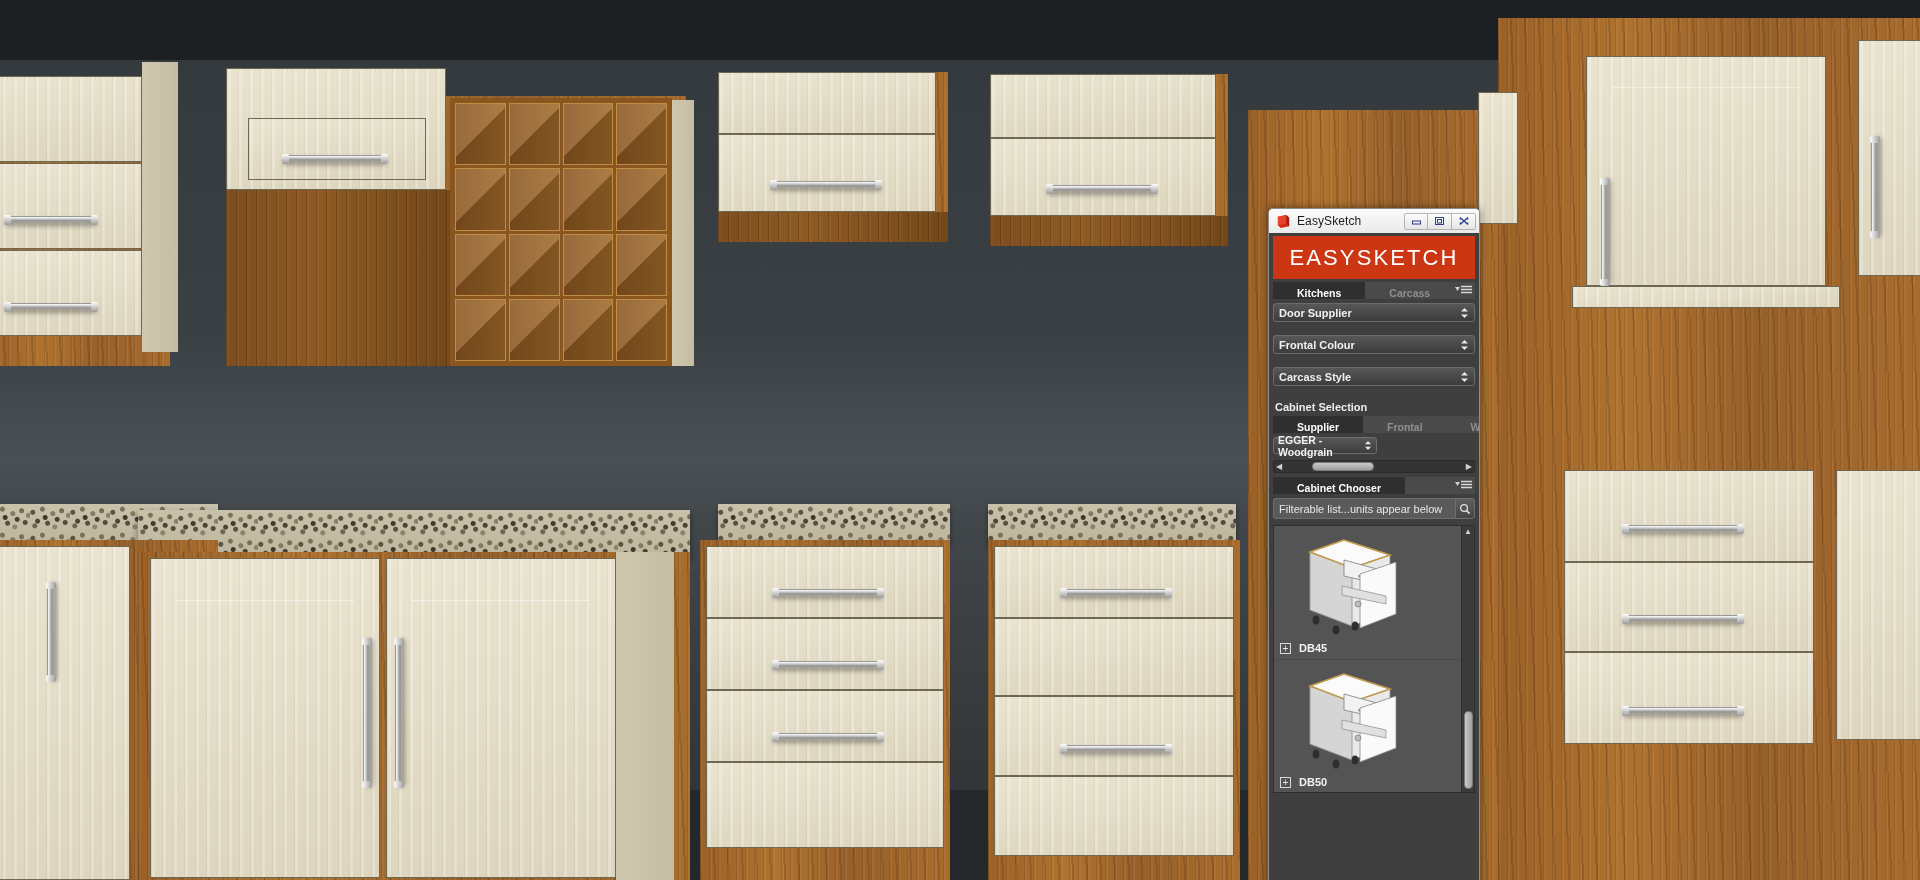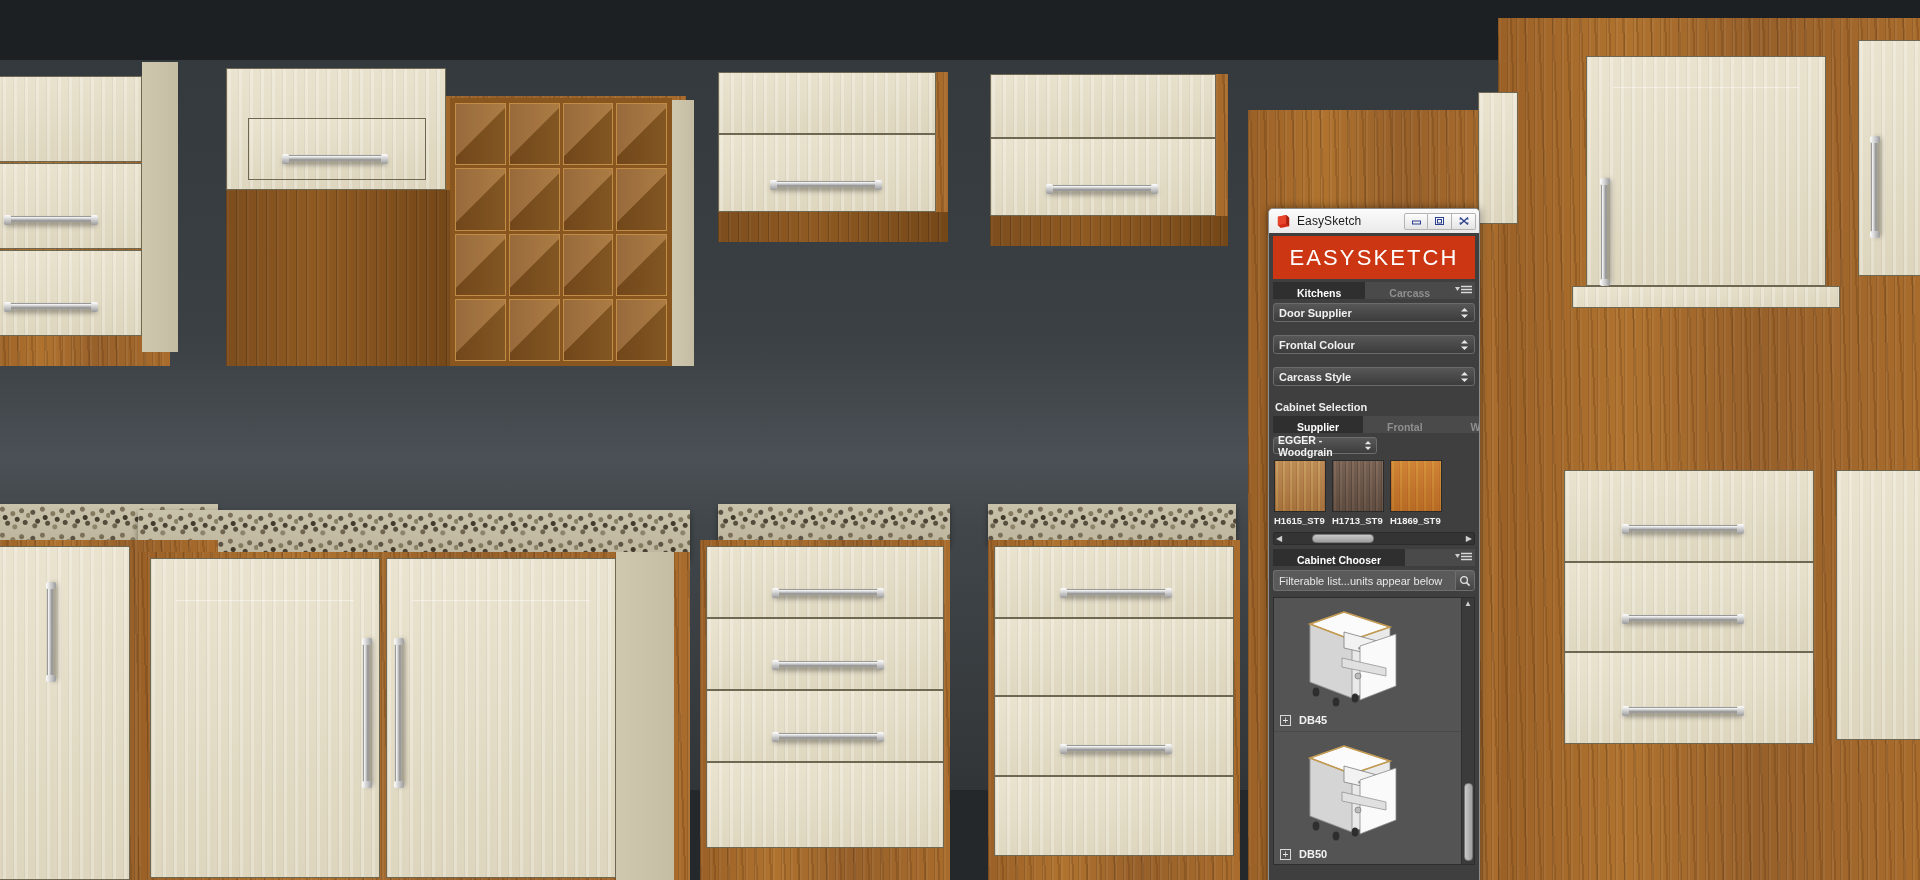--- a/index.html
+++ b/index.html
@@ -461,34 +461,20 @@
     </div>
 
     <div class="sel-dd">
       <span style="flex:1">EGGER - Woodgrain</span>
       <svg width="8" height="11" viewBox="0 0 9 12">
         <path d="M4.5 1 L8 4.5 L1 4.5 Z" fill="#e6e6e6"></path>
         <path d="M4.5 11 L8 7.5 L1 7.5 Z" fill="#e6e6e6"></path>
       </svg>
     </div>
 
-    <div class="swatch-row">
-      <div class="swatch-cell">
-        <div class="swatch" style="background:repeating-linear-gradient(90deg, rgba(0,0,0,.10) 0 1px, rgba(255,255,255,.16) 1px 3px, rgba(0,0,0,0) 3px 7px), linear-gradient(180deg,#bd8c55,#a4713c);"></div>
-        <div class="swatch-name">H1615_ST9</div>
-      </div>
-      <div class="swatch-cell">
-        <div class="swatch" style="background:repeating-linear-gradient(90deg, rgba(0,0,0,.16) 0 1px, rgba(255,255,255,.12) 1px 3px, rgba(0,0,0,0) 3px 6px), linear-gradient(180deg,#776153,#5d4b3f);"></div>
-        <div class="swatch-name">H1713_ST9</div>
-      </div>
-      <div class="swatch-cell">
-        <div class="swatch" style="background:repeating-linear-gradient(90deg, rgba(0,0,0,.07) 0 1px, rgba(255,255,255,.13) 1px 3px, rgba(0,0,0,0) 3px 8px), linear-gradient(180deg,#d08436,#b66a24);"></div>
-        <div class="swatch-name">H1869_ST9</div>
-      </div>
-    </div>
 
     <div class="hscroll">
       <span class="hs-arrow">◀</span>
       <div class="hs-track">
         <div class="hs-thumb"></div>
       </div>
       <span class="hs-arrow">▶</span>
     </div>
 
     <div class="tabstrip">

